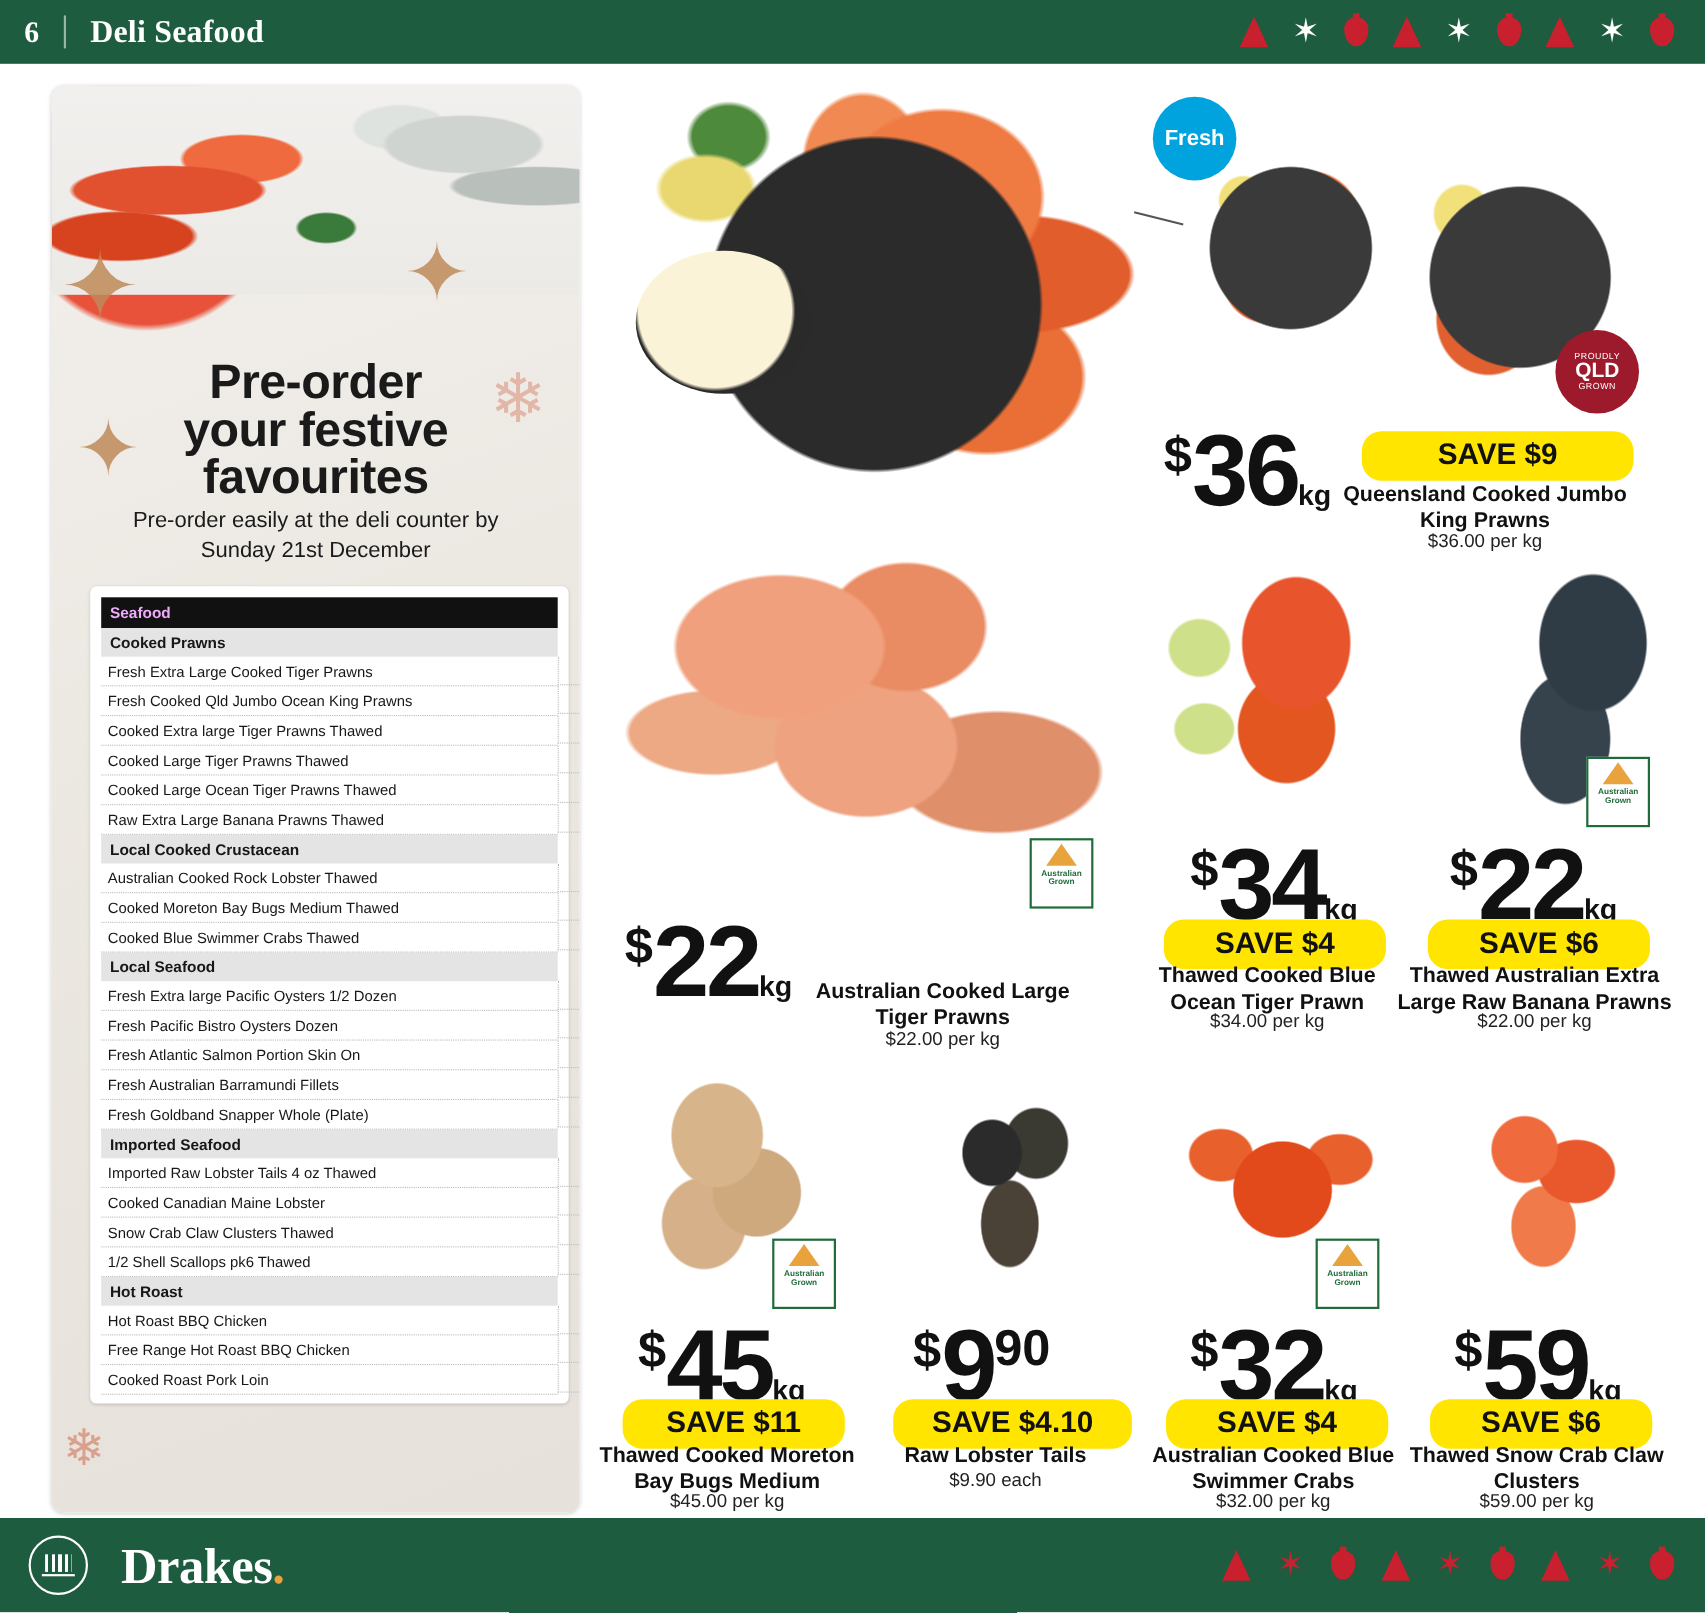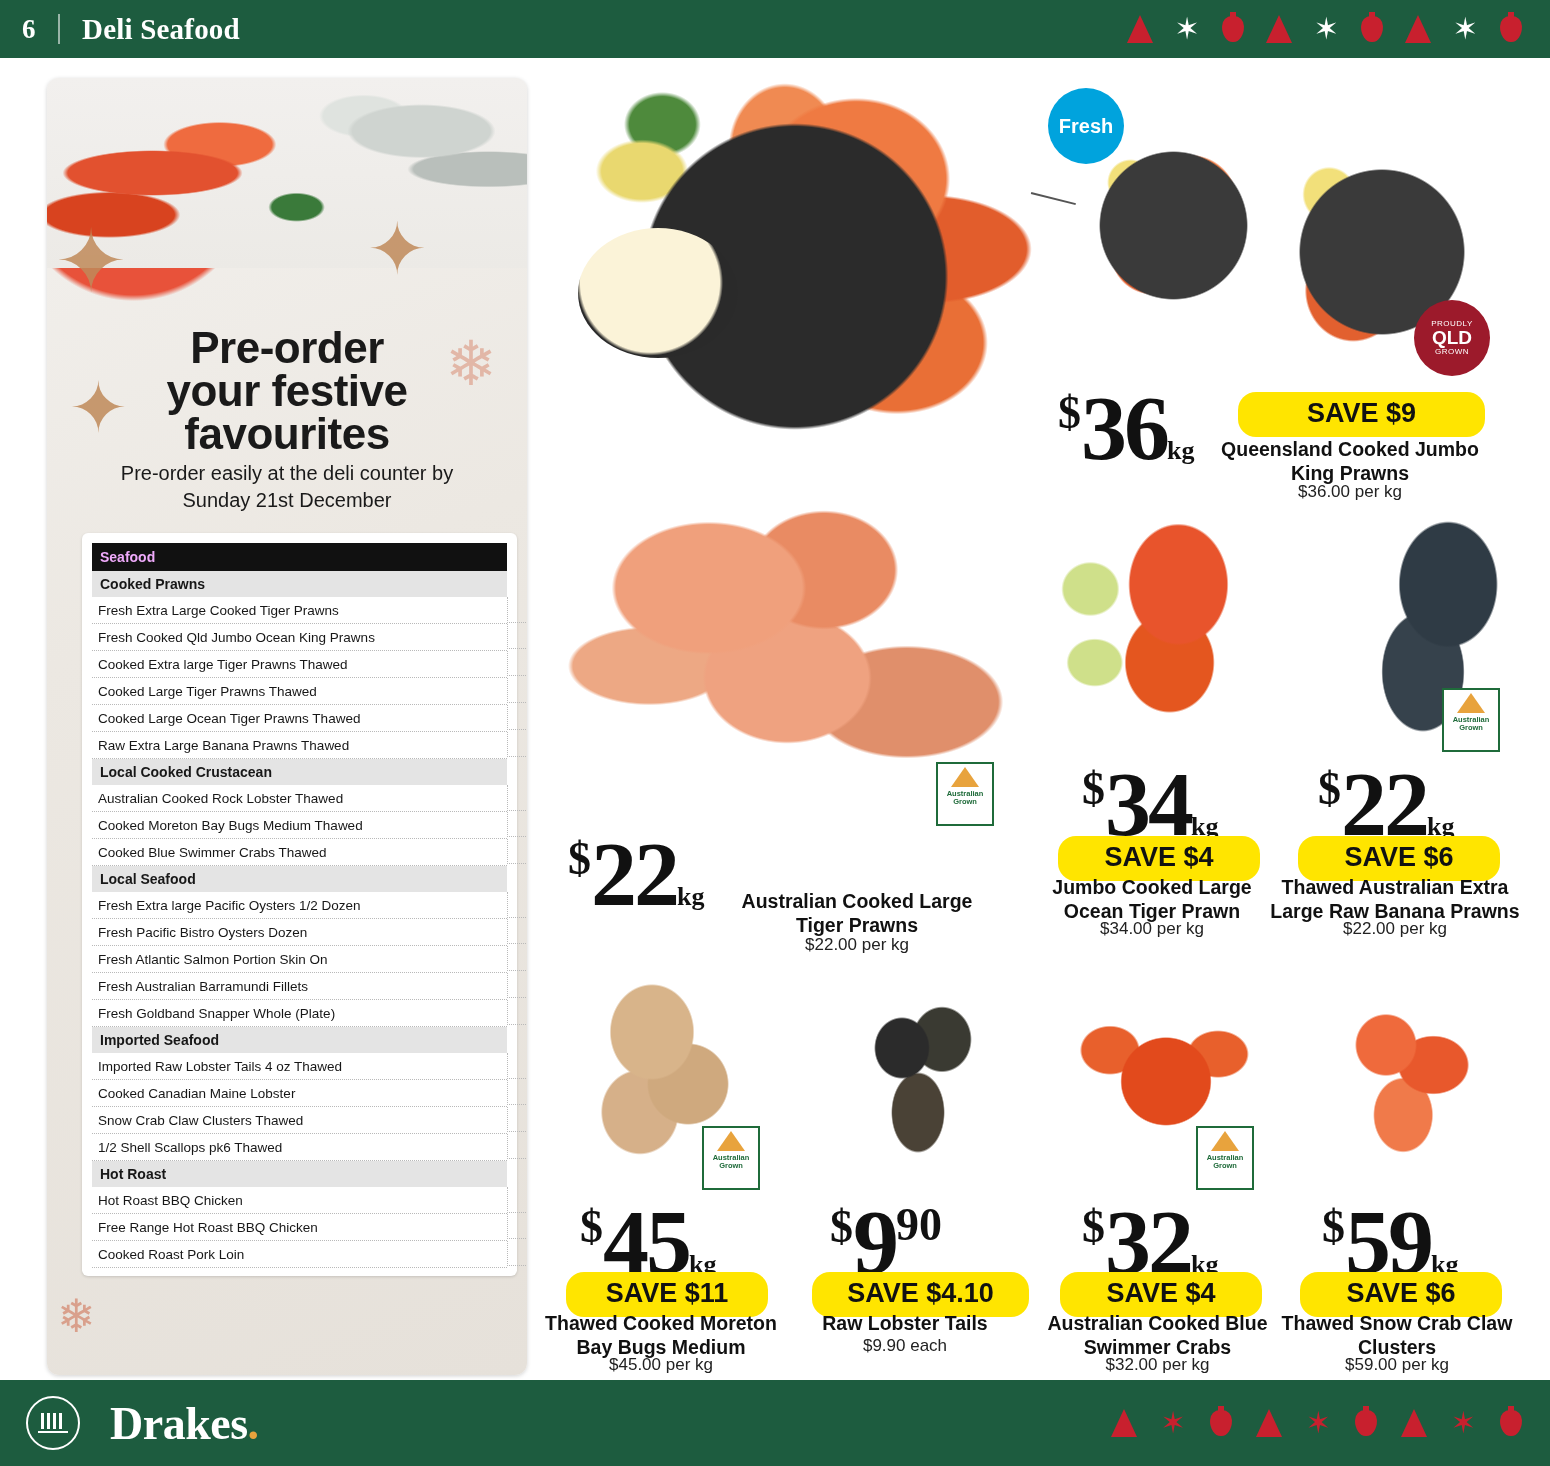--- a/index.html
+++ b/index.html
@@ -285,21 +285,21 @@
     text-align: center;
     line-height: 1.05;
   }
   .qld-badge .t { font-size: 8px; letter-spacing: 0.5px; }
   .qld-badge .m { font-size: 19px; font-weight: bold; }
   .qld-badge .b { font-size: 8px; letter-spacing: 0.5px; }
 
   
   .price {
     position: absolute;
-    font-family: Liberation Serif, serif;
+    font-family: Liberation Sans, sans-serif;
     font-weight: bold;
     color: #111111;
     white-space: nowrap;
     line-height: 1;
   }
   .price .dollar { font-size: 46px; vertical-align: top; position: relative; top: 8px; }
   .price .amount { font-size: 92px; letter-spacing: -3px; }
   .price .unit { font-size: 26px; }
   .price .cents { font-size: 46px; vertical-align: top; position: relative; top: 6px; }
 
@@ -611,21 +611,21 @@
     <div>Tiger Prawns</div>
   </div>
   <div class="prod-sub" style="left:712px; top:935px; width:290px;">$22.00 per kg</div>
 
   <div class="ph-tiger photo"></div>
   <div class="price" style="left:1082px; top:758px;">
     <span class="dollar">$</span><span class="amount">34</span><span class="unit">kg</span>
   </div>
   <div class="save-tag" style="left:1058px; top:836px; width:170px;">SAVE $4</div>
   <div class="prod-title" style="left:1032px; top:876px; width:240px;">
-    <div>Jumbo Cooked Large</div>
+    <div>Thawed Cooked Blue</div>
     <div>Ocean Tiger Prawn</div>
   </div>
   <div class="prod-sub" style="left:1032px; top:919px; width:240px;">$34.00 per kg</div>
 
   <div class="ph-banana photo"></div>
   <div class="aus-badge" style="left:1442px; top:688px;">
     <div class="tri"></div>
     <div class="lbl">
       <span>Australian</span><br>
       <span>Grown</span>

